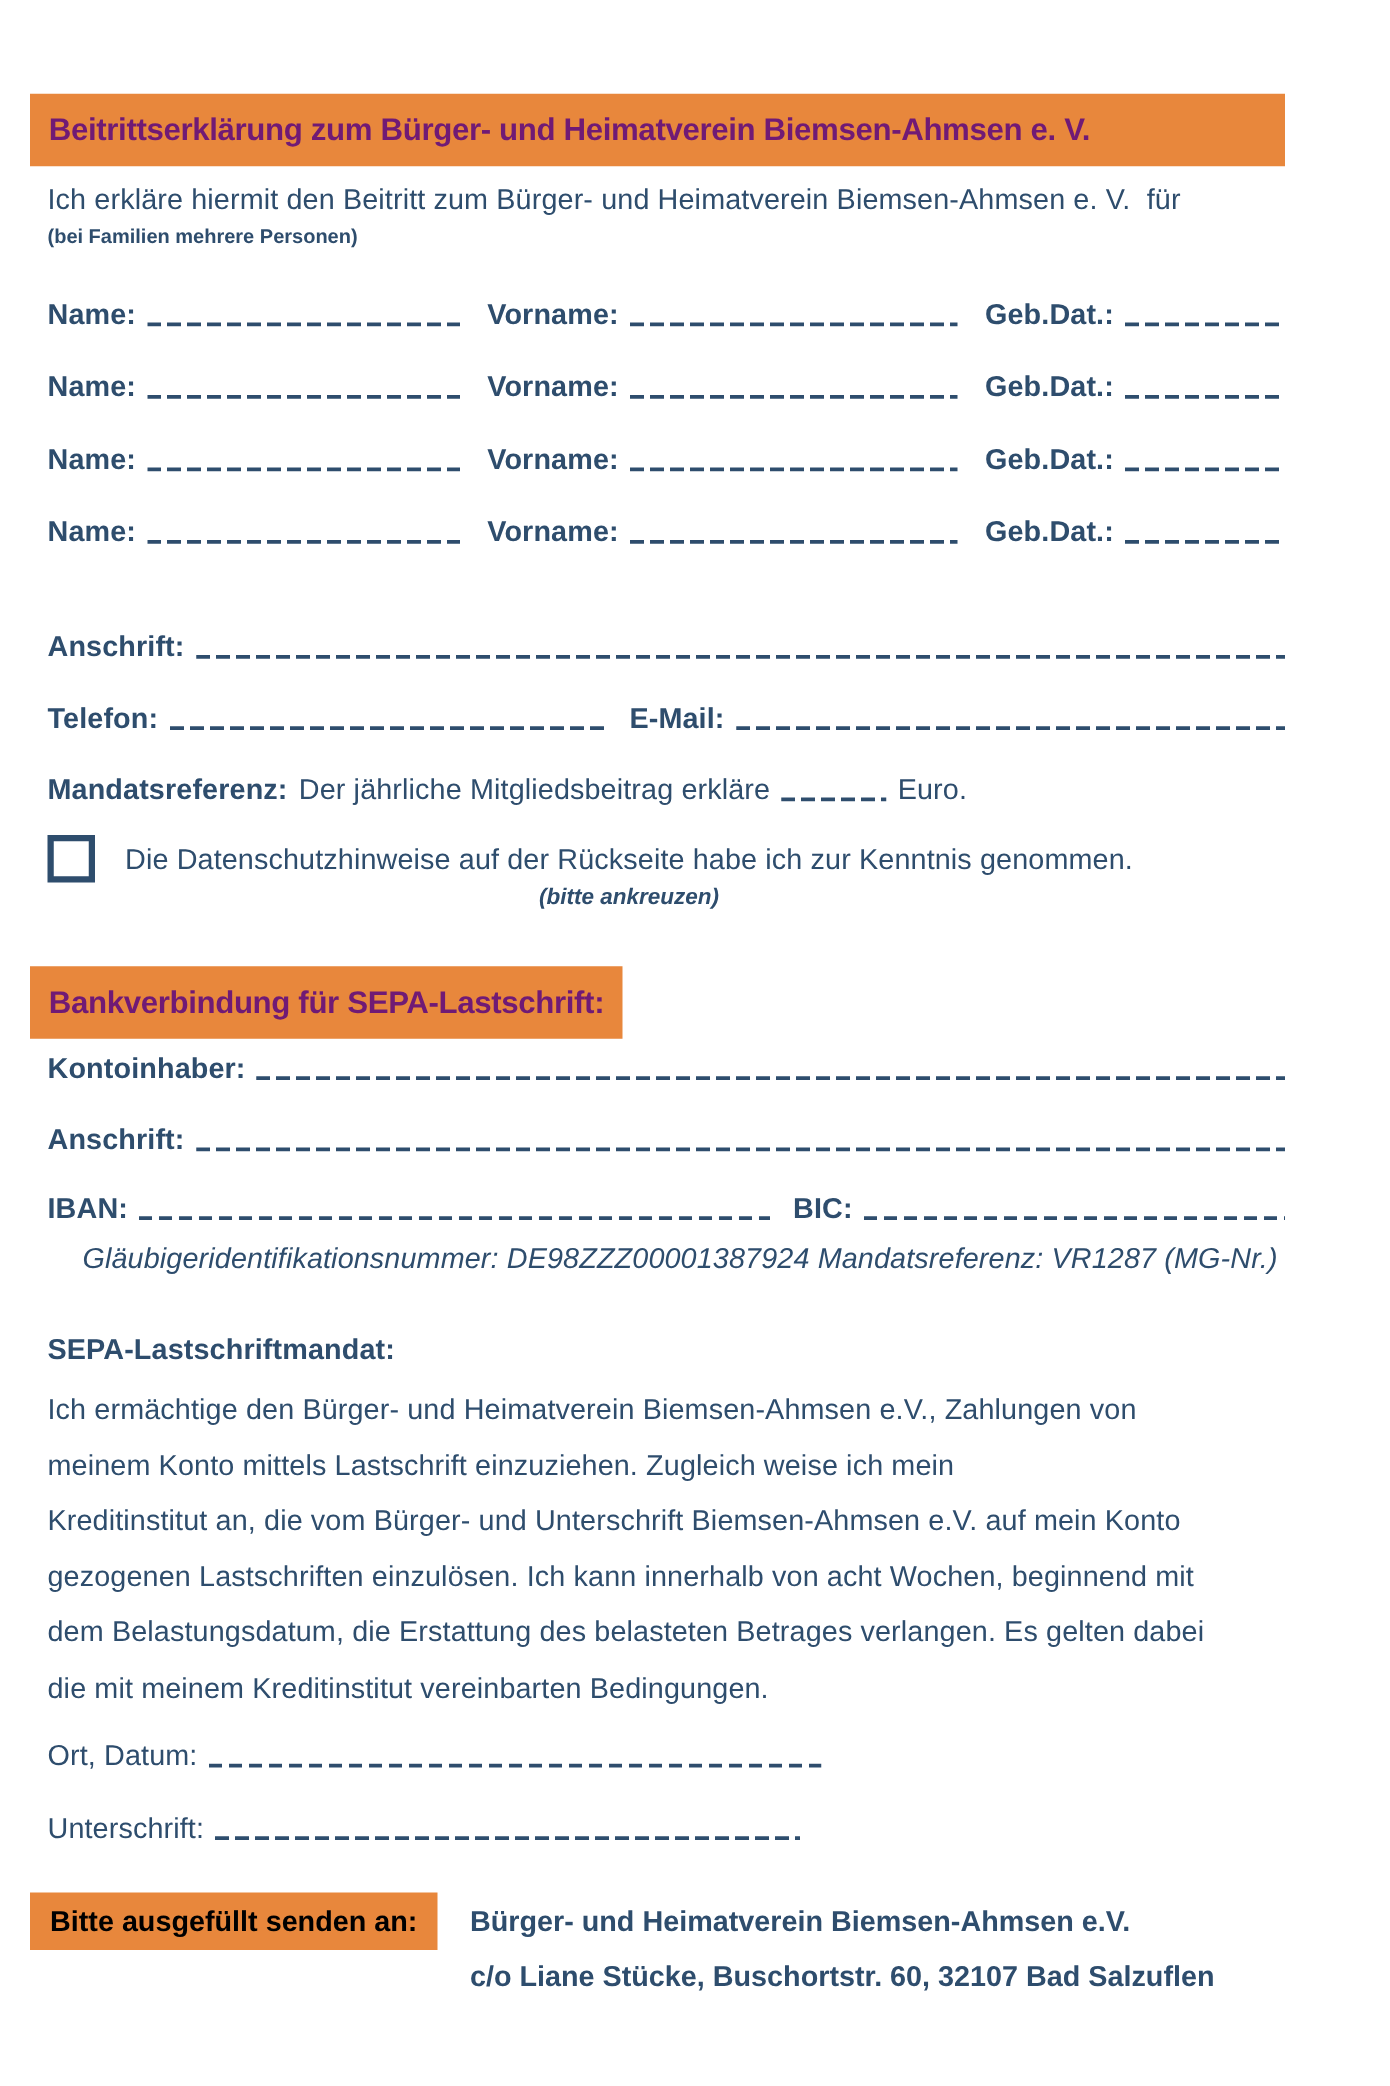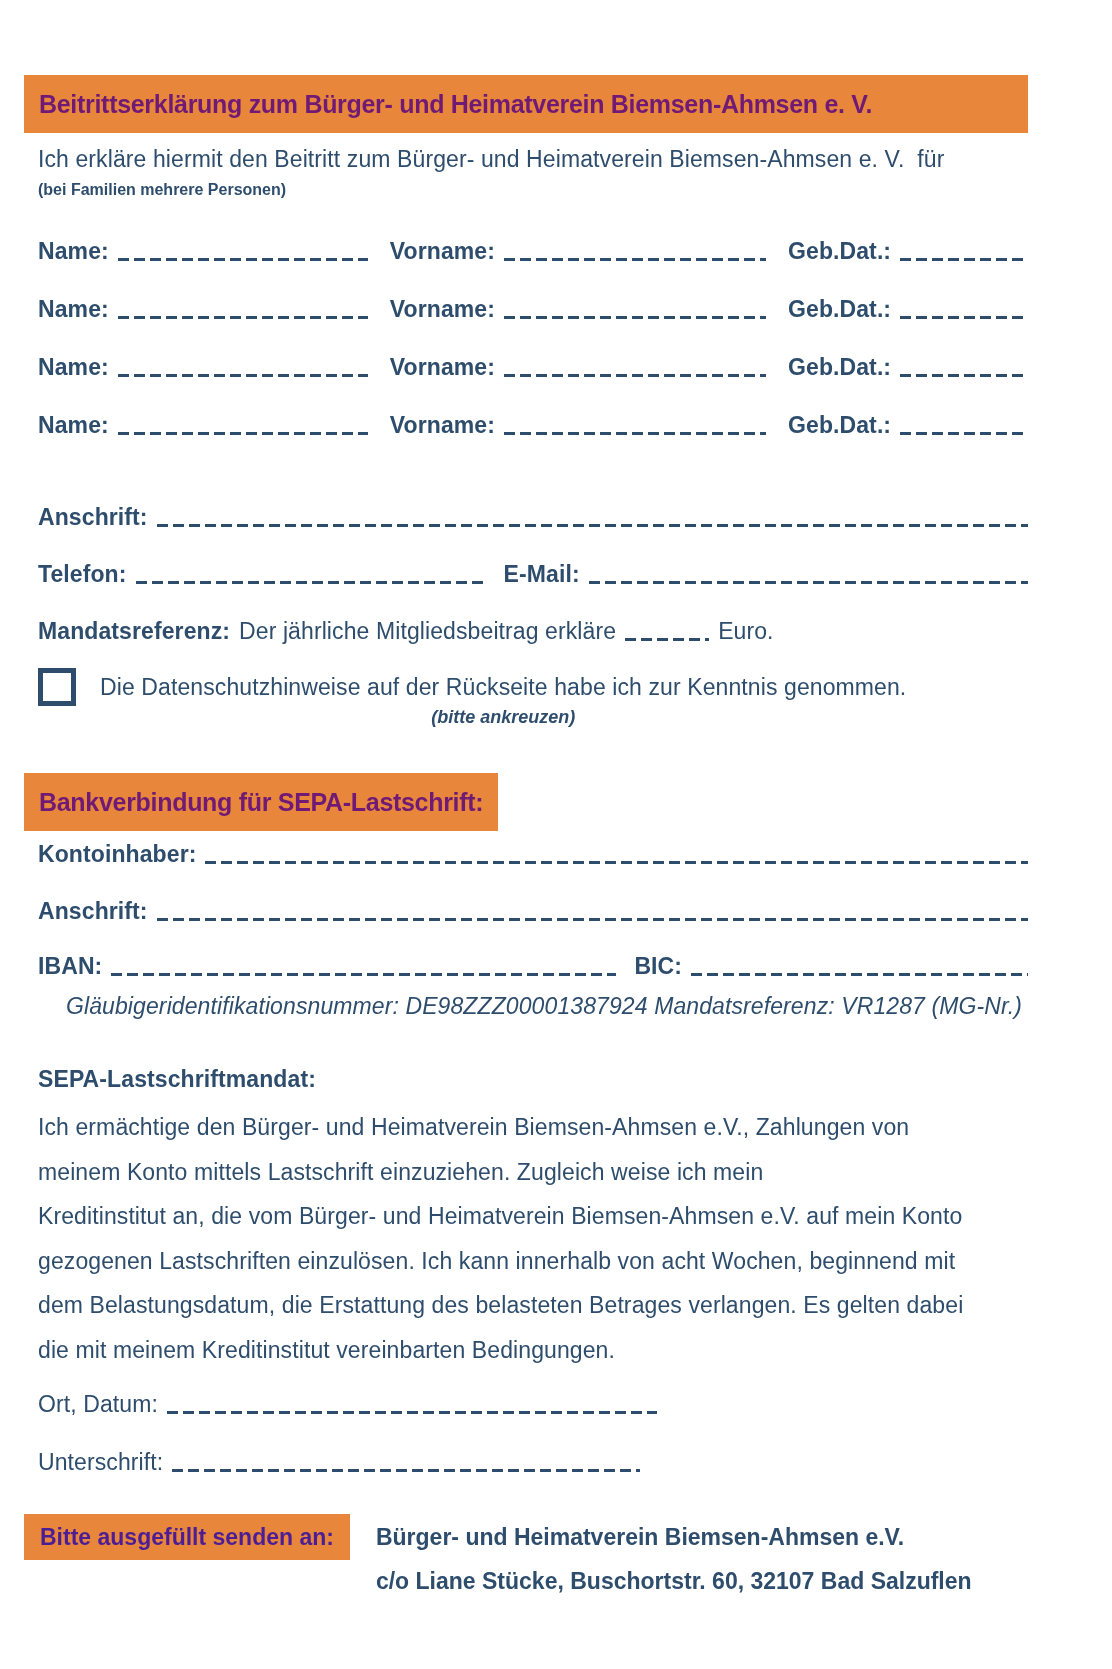--- a/index.html
+++ b/index.html
@@ -52,21 +52,21 @@
     background:#fff;flex:0 0 auto;margin-top:2px;cursor:pointer;
   }
   .privacy-texts{margin-left:24px;text-align:center;}
   .privacy-texts .statement{font-size:23px;line-height:30px;padding-top:6px;letter-spacing:0.1px;}
   .privacy-texts .ankreuzen{margin-top:5px;}
   
   .mandate-line{font-size:23px;line-height:44.5px;white-space:nowrap;letter-spacing:0.1px;}
   
   .footer{display:flex;align-items:flex-start;}
   .send-box{
-    background:var(--orange);color:#4c1d95;font-weight:bold;font-size:23px;
+    background:var(--orange);color:#000000;font-weight:bold;font-size:23px;
     line-height:46px;height:46px;padding:0 16px;white-space:nowrap;flex:0 0 auto;
   }
   .recipient{margin-left:26px;font-size:23px;font-weight:bold;line-height:44px;padding-top:1px;}
 </style>
 </head>
 <body>
 
 <div class="abs bar" style="top:75px;left:24px;width:1004px;">
   <div class="bar-title">Beitrittserklärung zum Bürger- und Heimatverein Biemsen-Ahmsen e. V.</div>
 </div>
@@ -165,21 +165,21 @@
   <span>Mandatsreferenz:</span>
   <span> </span>
   <span>VR1287 (MG-Nr.)</span>
 </div>
 
 <div class="abs body-text bold" style="top:1066px;left:38px;">SEPA-Lastschriftmandat:</div>
 
 <div class="abs" style="top:1105px;left:38px;width:1040px;">
   <div class="mandate-line">Ich ermächtige den Bürger- und Heimatverein Biemsen-Ahmsen e.V., Zahlungen von</div>
   <div class="mandate-line">meinem Konto mittels Lastschrift einzuziehen. Zugleich weise ich mein</div>
-  <div class="mandate-line">Kreditinstitut an, die vom Bürger- und Heimatverein Biemsen-Ahmsen e.V. auf mein Konto</div>
+  <div class="mandate-line">Kreditinstitut an, die vom Bürger- und Unterschrift Biemsen-Ahmsen e.V. auf mein Konto</div>
   <div class="mandate-line">gezogenen Lastschriften einzulösen. Ich kann innerhalb von acht Wochen, beginnend mit</div>
   <div class="mandate-line">dem Belastungsdatum, die Erstattung des belasteten Betrages verlangen. Es gelten dabei</div>
   <div class="mandate-line">die mit meinem Kreditinstitut vereinbarten Bedingungen.</div>
 </div>
 
 <div class="abs frow" style="top:1391px;left:38px;">
   <span class="lbl-reg">Ort, Datum:</span>
   <span class="fill" style="width:490px;"></span>
 </div>
 

